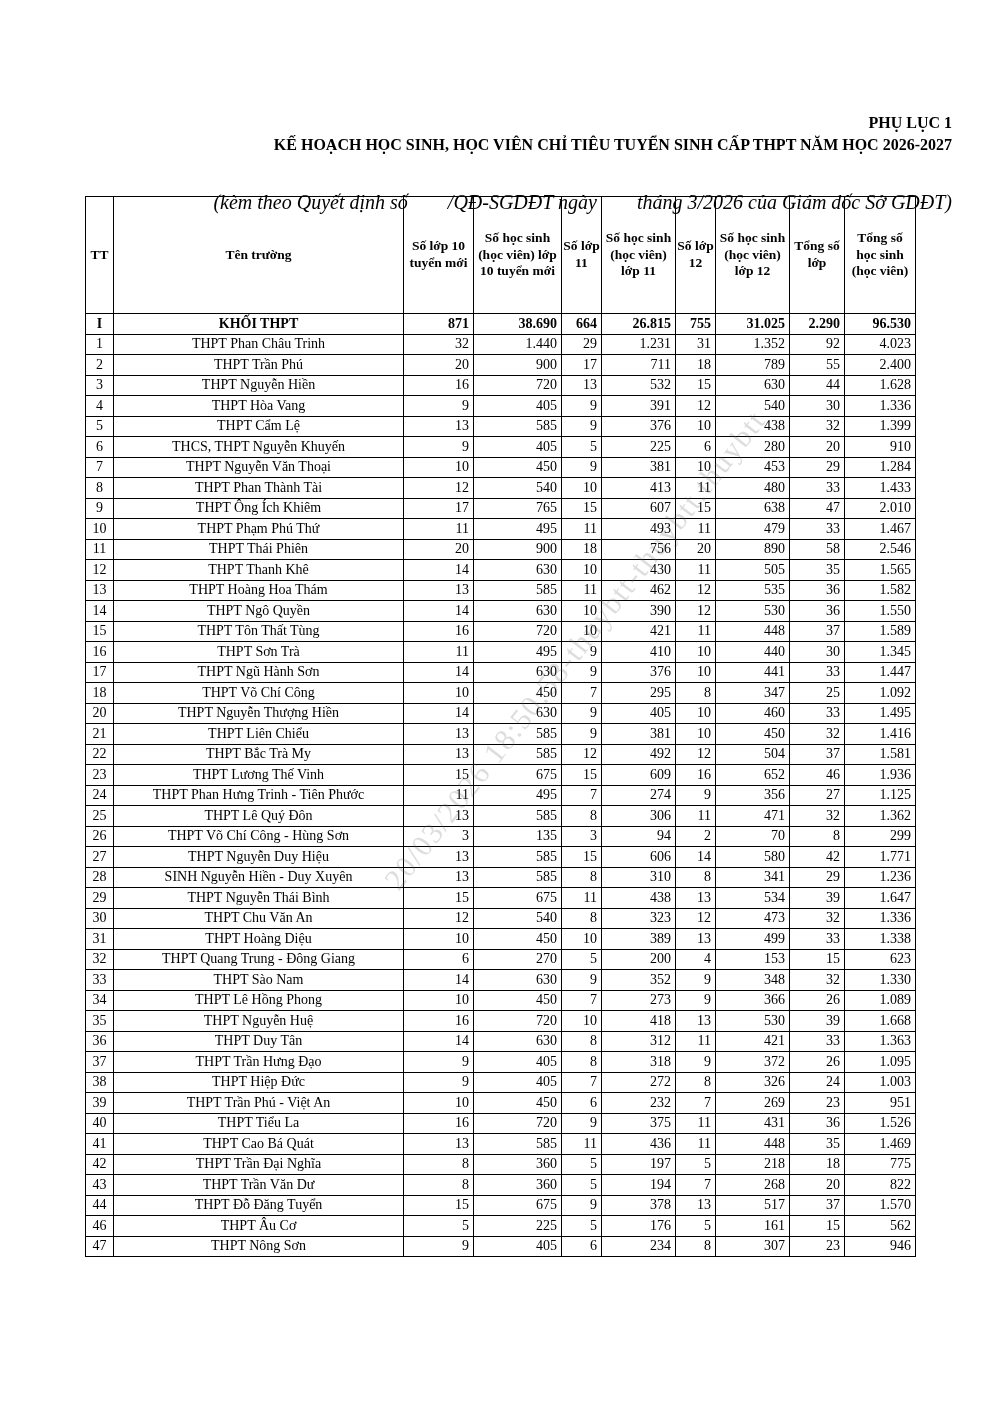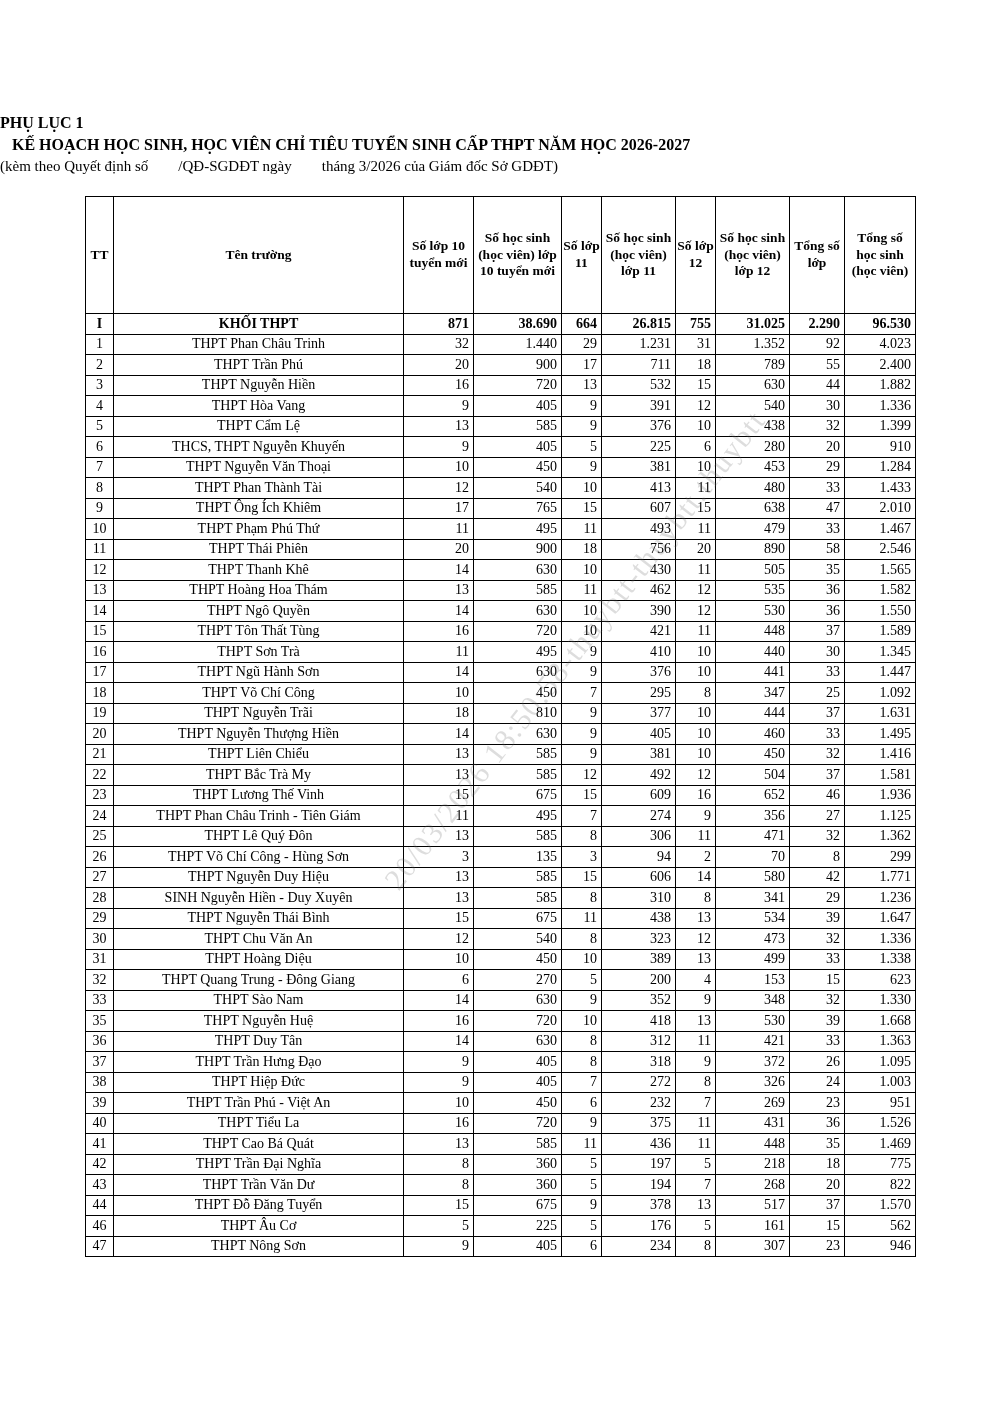--- a/index.html
+++ b/index.html
@@ -18,35 +18,37 @@
   .page {
     position: absolute;
     inset: 0;
   }
   
   .title-block {
     position: absolute;
     top: 112px;
     left: 0;
     width: 952px;
-    text-align: left;
+    text-align: right;
     line-height: 1.38;
   }
   .title-line1 {
     font-size: 16px;
     font-weight: bold;
   }
   .title-line2 {
     font-size: 16px;
     font-weight: bold;
     padding-left: 12px;
   }
   .title-line3 {
-    font-size: 15px;
+    font-size: 20px;
+    font-style: italic;
     white-space: pre-wrap;
+    margin-top: 33px;
   }
   
   .watermark {
     position: absolute;
     left: 575px;
     top: 650px;
     transform: translate(-50%, -50%) rotate(-52deg);
     font-size: 30px;
     letter-spacing: 1.5px;
     color: rgba(100, 100, 100, 0.22);
@@ -170,21 +172,21 @@
         <tr>
           <td class="ctr">3</td>
           <td class="lft name-cell">THPT Nguyễn Hiền</td>
           <td class="num">16</td>
           <td class="num">720</td>
           <td class="num">13</td>
           <td class="num">532</td>
           <td class="num">15</td>
           <td class="num">630</td>
           <td class="num">44</td>
-          <td class="num">1.882</td>
+          <td class="num">1.628</td>
         </tr>
         <tr>
           <td class="ctr">4</td>
           <td class="lft name-cell">THPT Hòa Vang</td>
           <td class="num">9</td>
           <td class="num">405</td>
           <td class="num">9</td>
           <td class="num">391</td>
           <td class="num">12</td>
           <td class="num">540</td>
@@ -353,32 +355,20 @@
           <td class="num">10</td>
           <td class="num">450</td>
           <td class="num">7</td>
           <td class="num">295</td>
           <td class="num">8</td>
           <td class="num">347</td>
           <td class="num">25</td>
           <td class="num">1.092</td>
         </tr>
         <tr>
-          <td class="ctr">19</td>
-          <td class="lft name-cell">THPT Nguyễn Trãi</td>
-          <td class="num">18</td>
-          <td class="num">810</td>
-          <td class="num">9</td>
-          <td class="num">377</td>
-          <td class="num">10</td>
-          <td class="num">444</td>
-          <td class="num">37</td>
-          <td class="num">1.631</td>
-        </tr>
-        <tr>
           <td class="ctr">20</td>
           <td class="lft name-cell">THPT Nguyễn Thượng Hiền</td>
           <td class="num">14</td>
           <td class="num">630</td>
           <td class="num">9</td>
           <td class="num">405</td>
           <td class="num">10</td>
           <td class="num">460</td>
           <td class="num">33</td>
           <td class="num">1.495</td>
@@ -414,21 +404,21 @@
           <td class="num">675</td>
           <td class="num">15</td>
           <td class="num">609</td>
           <td class="num">16</td>
           <td class="num">652</td>
           <td class="num">46</td>
           <td class="num">1.936</td>
         </tr>
         <tr>
           <td class="ctr">24</td>
-          <td class="lft name-cell">THPT Phan Châu Trinh - Tiên Giám</td>
+          <td class="lft name-cell">THPT Phan Hưng Trinh - Tiên Phước</td>
           <td class="num">11</td>
           <td class="num">495</td>
           <td class="num">7</td>
           <td class="num">274</td>
           <td class="num">9</td>
           <td class="num">356</td>
           <td class="num">27</td>
           <td class="num">1.125</td>
         </tr>
         <tr>
@@ -533,20 +523,32 @@
           <td class="num">14</td>
           <td class="num">630</td>
           <td class="num">9</td>
           <td class="num">352</td>
           <td class="num">9</td>
           <td class="num">348</td>
           <td class="num">32</td>
           <td class="num">1.330</td>
         </tr>
         <tr>
+          <td class="ctr">34</td>
+          <td class="lft name-cell">THPT Lê Hồng Phong</td>
+          <td class="num">10</td>
+          <td class="num">450</td>
+          <td class="num">7</td>
+          <td class="num">273</td>
+          <td class="num">9</td>
+          <td class="num">366</td>
+          <td class="num">26</td>
+          <td class="num">1.089</td>
+        </tr>
+        <tr>
           <td class="ctr">35</td>
           <td class="lft name-cell">THPT Nguyễn Huệ</td>
           <td class="num">16</td>
           <td class="num">720</td>
           <td class="num">10</td>
           <td class="num">418</td>
           <td class="num">13</td>
           <td class="num">530</td>
           <td class="num">39</td>
           <td class="num">1.668</td>

